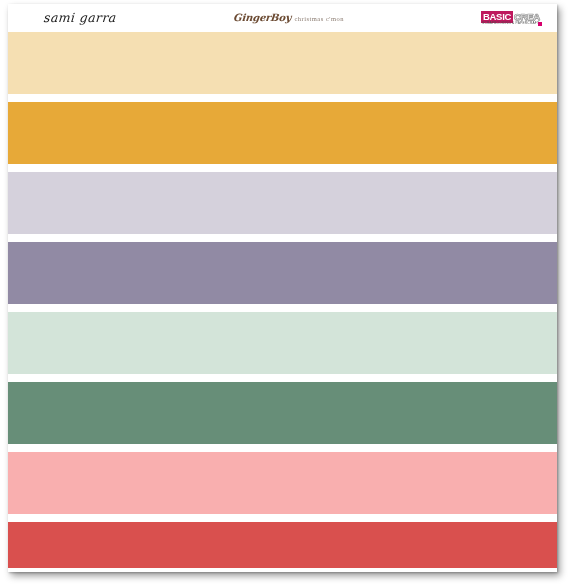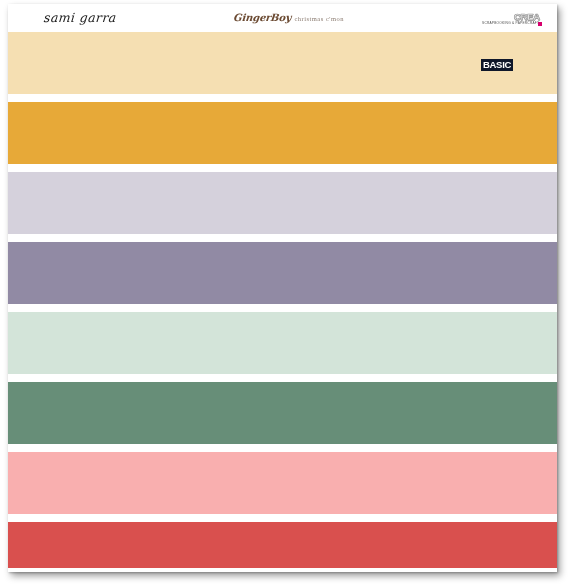--- a/index.html
+++ b/index.html
@@ -91,29 +91,28 @@
   #logo-wrap {
     position: absolute;
     left: 473px;
     top: 7px;
     display: flex;
     align-items: flex-start;
     height: 16px;
   }
 
   #logo-basic {
-    background: #0f172a;
+    background: #be185d;
     color: #ffffff;
     font-family: "Liberation Sans", sans-serif;
     font-weight: bold;
     font-size: 9.5px;
     letter-spacing: -0.3px;
     padding: 1px 2px 1px 2px;
     line-height: 10px;
-    margin-top: 48px;
   }
 
   #logo-crea {
     font-family: "Liberation Sans", sans-serif;
     font-weight: bold;
     font-size: 9.5px;
     letter-spacing: -0.3px;
     line-height: 10px;
     padding: 1px 1px;
     color: #ffffff;

